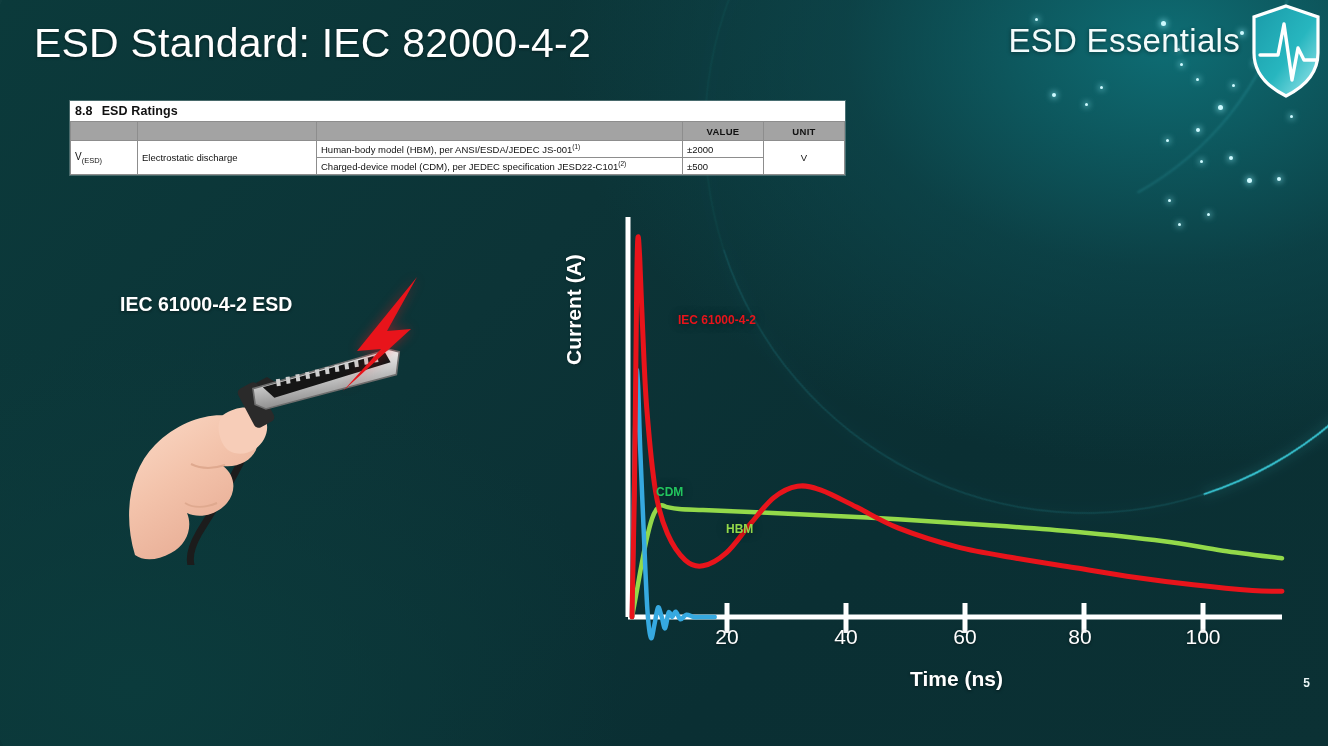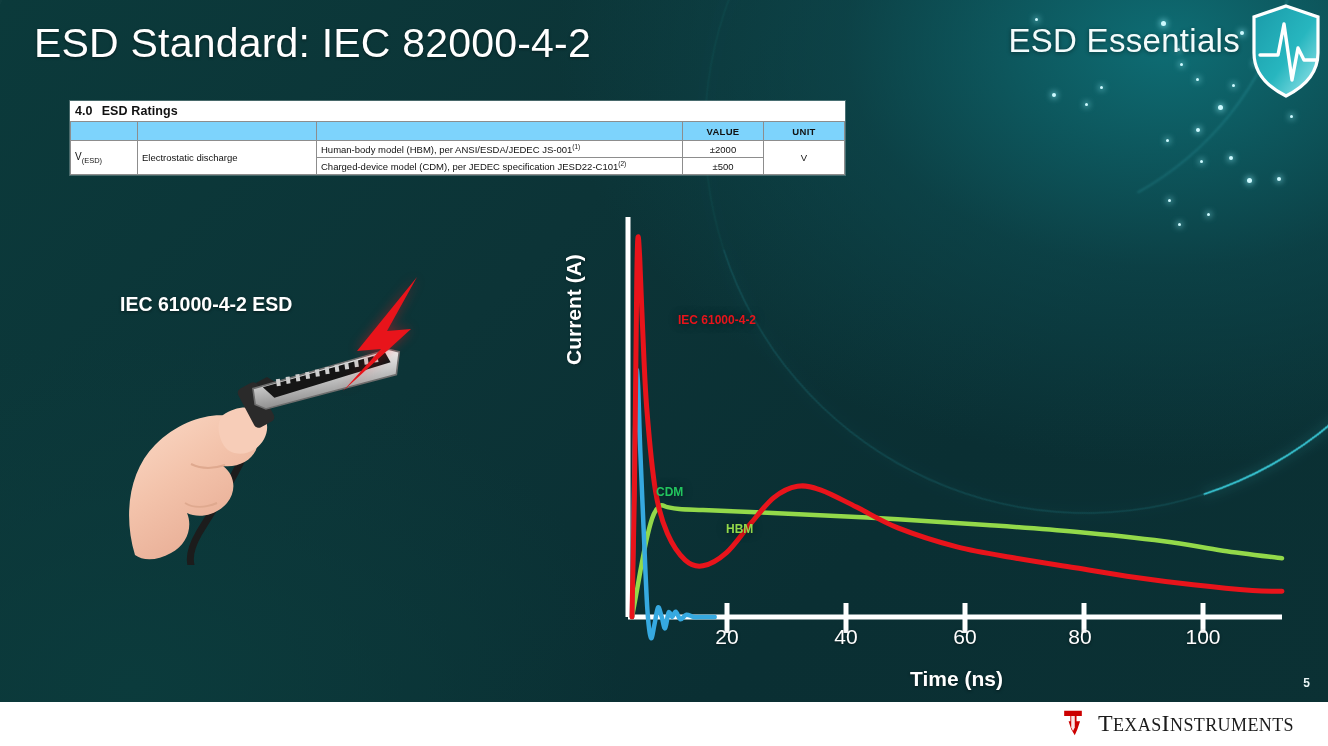--- a/index.html
+++ b/index.html
@@ -110,31 +110,31 @@
     table-layout: fixed;
     font-size: 9.5px;
     color: #111;
   }
   table.ds td, table.ds th {
     border: 1px solid #8d8d8d;
     padding: 2px 4px;
     vertical-align: middle;
   }
   table.ds thead th {
-    background: #7dd3fc;
+    background: #a3a3a3;
     font-size: 9.5px;
     font-weight: bold;
     text-align: center;
     height: 14px;
     letter-spacing: .3px;
   }
   .col-sym { width: 58px; }
   .col-param { width: 170px; }
   .col-cond { width: auto; }
-  .col-val { width: 72px; text-align: center; }
+  .col-val { width: 72px; }
   .col-unit { width: 72px; text-align: center; }
   .sym { font-size: 10px; }
   .sym sub { font-size: 7.5px; }
   sup.fn { font-size: 6.5px; vertical-align: super; }
 
   
   .esd-caption {
     position: absolute;
     left: 120px; top: 265px;
     font-size: 19.5px;
@@ -280,21 +280,21 @@
           <stop offset="100%" stop-color="#9fe9ee"></stop>
         </linearGradient>
       </defs>
       <path d="M38 8 L70 19 L70 55 Q70 82 38 98 Q6 82 6 55 L6 19 Z" fill="url(#shg)" stroke="#ffffff" stroke-width="3.2"></path>
       <path d="M12 57 L30 57 L36 26 L44 82 L50 50 L56 62 L68 62" fill="none" stroke="#ffffff" stroke-width="3.4" stroke-linejoin="round" stroke-linecap="round"></path>
     </svg>
   </div>
 
   <div class="ds-table">
     <div class="ds-heading">
-      <span class="num">4.0</span><span>ESD Ratings</span>
+      <span class="num">8.8</span><span>ESD Ratings</span>
     </div>
     <table class="ds">
       <thead>
         <tr>
           <th class="col-sym"></th>
           <th class="col-param"></th>
           <th class="col-cond"></th>
           <th class="col-val">VALUE</th>
           <th class="col-unit">UNIT</th>
         </tr>
@@ -401,25 +401,14 @@
 
     <div class="x-axis-label">Time (ns)</div>
 
     <div class="series-label lbl-iec">IEC 61000-4-2</div>
     <div class="series-label lbl-cdm">CDM</div>
     <div class="series-label lbl-hbm">HBM</div>
   </div>
 
   <div class="page-num">5</div>
 
-  <div class="footer">
-    <div class="ti-logo">
-      <svg viewBox="0 0 34 34" width="30" height="30">
-        <path d="M7 3 L27 3 L27 9 L21 9 L21 15 L25 15 L22 24 L19 31 L15 24 L12 15 L14 15 L14 9 L7 9 Z" fill="#cc0000"></path>
-        <path d="M15 9 L19 9 L19 22 L17 26 L15 22 Z" fill="#ffffff" opacity=".9"></path>
-      </svg>
-      <div class="ti-word">
-        <span>T</span><span class="sc">EXAS</span><span>I</span><span class="sc">NSTRUMENTS</span>
-      </div>
-    </div>
-  </div>
 
 </div>
 
 </body></html>

